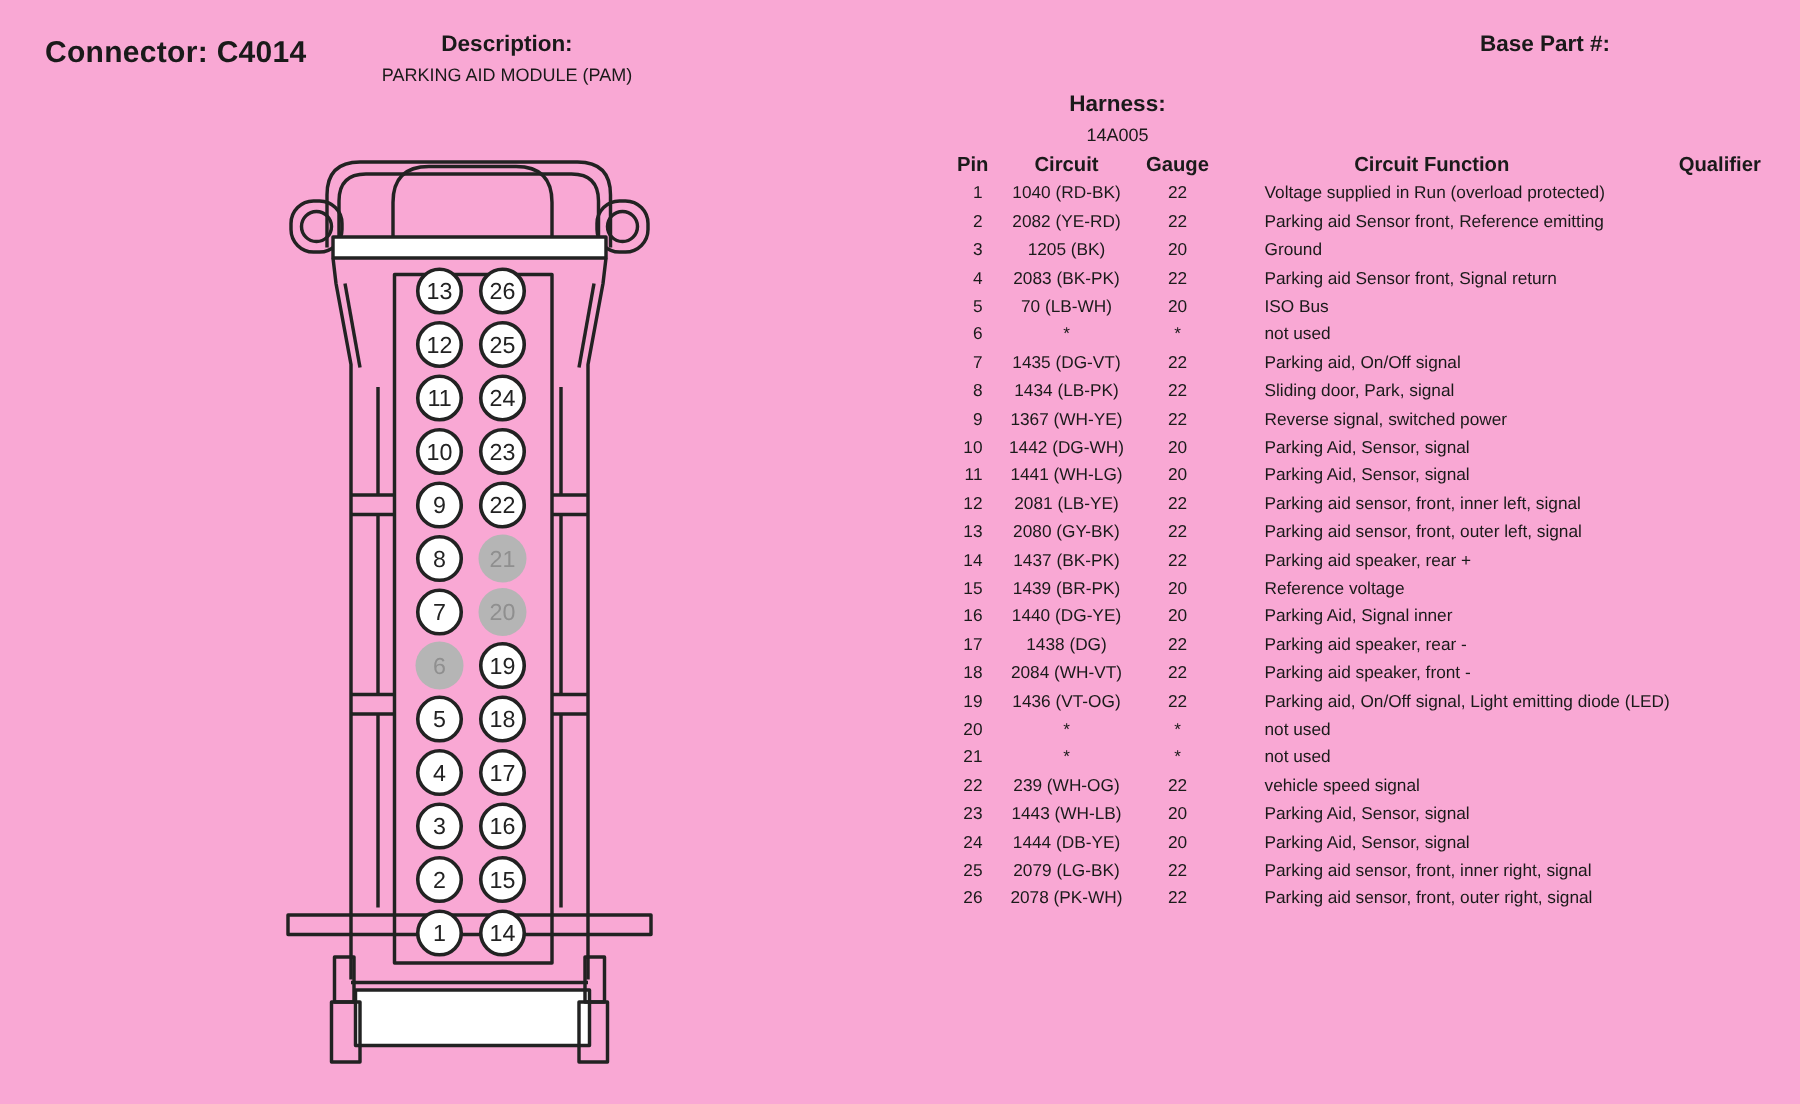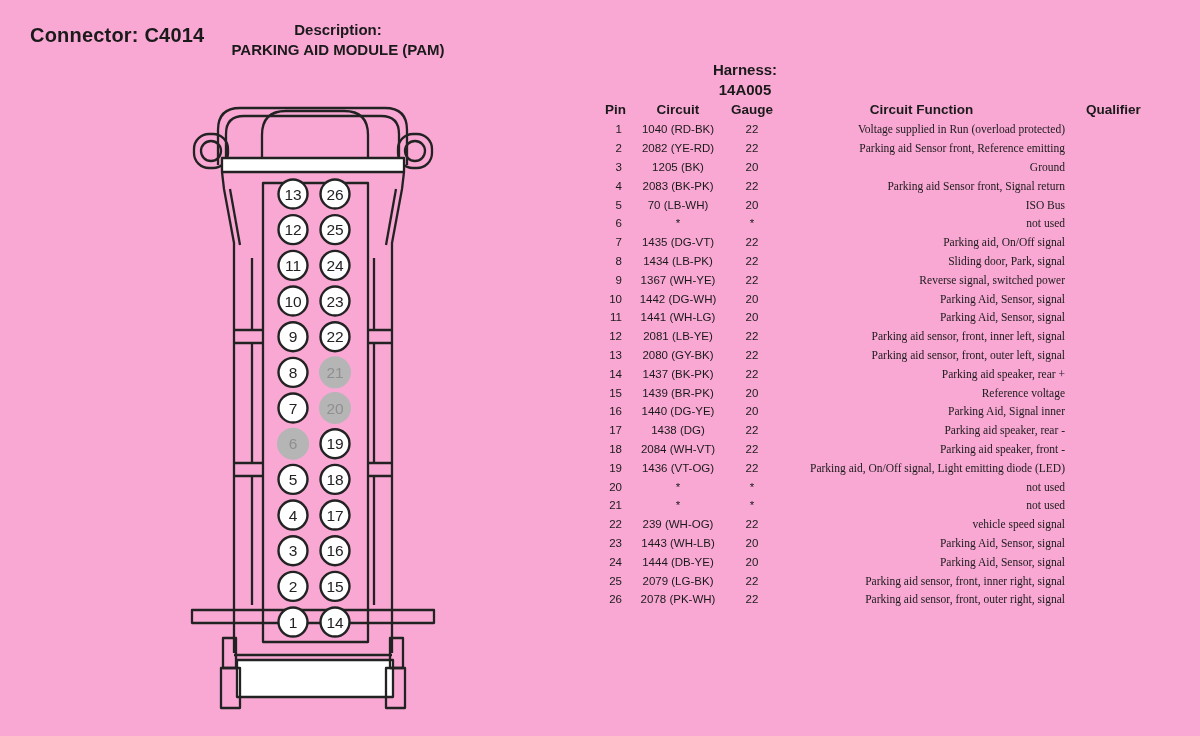--- a/index.html
+++ b/index.html
@@ -3,69 +3,70 @@
 <meta charset="utf-8">
 <style>
   * { margin:0; padding:0; box-sizing:border-box; }
   body { background:#ffffff; font-family:"Liberation Sans", sans-serif; color:#1a1a1a; }
   .page { position:relative; width:1200px; height:736px; background:#f9a8d4; overflow:hidden; }
 
   
   .hdr-title { position:absolute; left:30px; top:24px; font-size:20px; font-weight:bold; letter-spacing:.2px; }
   .hdr-block { position:absolute; top:20px; text-align:center; line-height:20px; }
   .hdr-block .lbl { font-size:15px; font-weight:bold; }
-  .hdr-block .val { font-size:15px;font-weight:bold; }
+  .hdr-block .val { font-size:12px; }
   .hdr-desc   { left:183px;  width:310px; }
   .hdr-harn   { left:645px;  width:200px;margin-top:40px; }
   .hdr-part   { left:930px;  width:200px; }
 
   
   .connector-fig { position:absolute; left:178px; top:93px; width:270px; height:640px; }
   .connector-fig svg { display:block; }
   .connector-fig path, .connector-fig rect, .connector-fig circle, .connector-fig line {
     vector-effect:non-scaling-stroke;
   }
   #pins-group text { font-family:"Liberation Sans", sans-serif; font-size:15.5px; }
 
   
-  .pin-table { position:absolute; left:602px; top:98px; width:560px; }
+  .pin-table { position:absolute; left:635px; top:98px; width:560px; }
   .t-head, .trow {
     display:grid;
     grid-template-columns:28px 96px 52px 287px 97px;
     align-items:center;
   }
   .t-head { height:22px; font-size:13.5px; font-weight:bold; }
   .t-head > div { text-align:center; white-space:nowrap; }
   .trow { height:18.8px; font-size:11.5px; }
   .tcell { white-space:nowrap; }
   .c-pin      { text-align:right; padding-right:8px; }
   .h-pin      { text-align:right !important; padding-right:4px; }
   .c-circuit  { text-align:center; }
   .c-gauge    { text-align:center; }
-  .c-function { text-align:right; padding-left:32px;font-family:Liberation Serif, serif; }
+  .c-function { text-align:left; padding-left:32px; }
   .c-qualifier{ text-align:left; }
 </style>
 </head>
 <body>
 
 <div class="page">
 
   <div class="hdr-title">Connector: C4014</div>
 
   <div class="hdr-block hdr-desc">
     <div class="lbl">Description:</div>
     <div class="val">PARKING AID MODULE (PAM)</div>
   </div>
 
   <div class="hdr-block hdr-harn">
     <div class="lbl">Harness:</div>
     <div class="val">14A005</div>
   </div>
 
   <div class="hdr-block hdr-part">
+    <div class="lbl">Base Part #:</div>
   </div>
 
   <div class="connector-fig">
     <svg viewBox="0 0 270 640" width="270" height="640">
       <g fill="none" stroke="#222222" stroke-width="2.3" stroke-linejoin="round">
 
         <rect x="16" y="41" width="34" height="34" rx="15"></rect>
         <circle cx="33" cy="58" r="10"></circle>
         <rect x="220" y="41" width="34" height="34" rx="15"></rect>
         <circle cx="237" cy="58" r="10"></circle>

